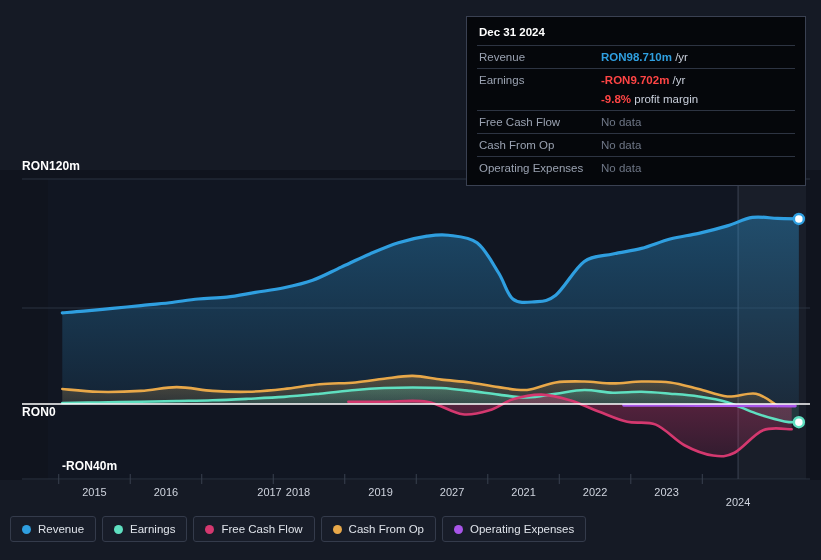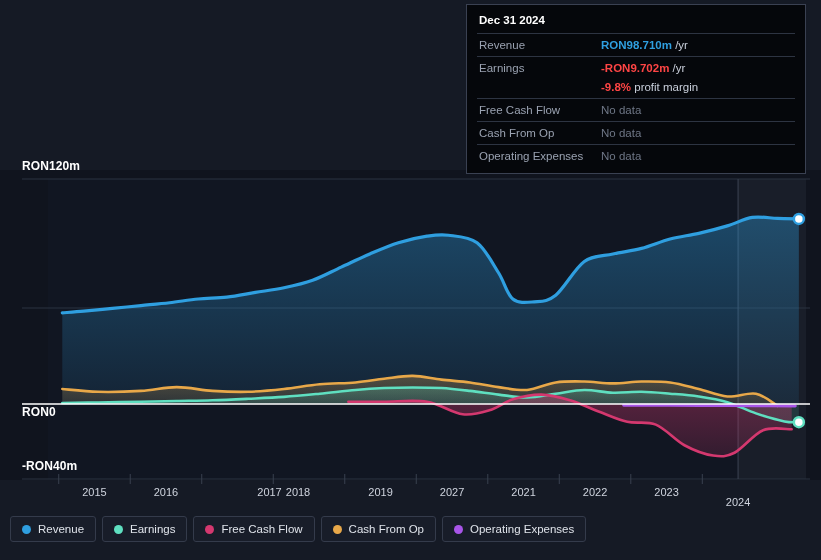--- a/index.html
+++ b/index.html
@@ -31,21 +31,21 @@
     font-size:11px;
     color:#cfd4de;
     transform:translateX(-50%);
     top:486px;
     white-space:nowrap;
   }
 
   
   .tooltip{
     position:absolute;
-    left:466px;top:4px;
+    left:466px;top:16px;
     width:340px;
     background:#05070b;
     border:1px solid #3a4152;
     box-sizing:border-box;
     padding:8px 10px 6px 10px;
   }
   .tt-title{
     font-size:11.5px;font-weight:bold;color:#ffffff;
     padding:1px 0 7px 2px;
   }
@@ -136,21 +136,21 @@
       <path d="M62.30,403.06 C68.26,402.97 84.95,402.72 98.06,402.50 C111.17,402.28 127.85,402.00 140.96,401.75 C154.07,401.50 164.80,401.25 176.72,401.00 C188.64,400.75 200.55,400.63 212.47,400.25 C224.39,399.88 236.31,399.31 248.23,398.75 C260.14,398.19 272.06,397.72 283.98,396.88 C295.90,396.03 307.82,394.84 319.74,393.69 C331.65,392.53 344.76,390.88 355.49,389.94 C366.22,389.00 374.56,388.47 384.09,388.06 C393.63,387.66 403.16,387.50 412.70,387.50 C422.23,387.50 431.77,387.50 441.30,388.06 C450.84,388.63 460.37,389.78 469.91,390.88 C479.44,391.97 488.97,393.53 498.51,394.63 C508.04,395.72 517.58,397.59 527.11,397.44 C536.65,397.28 546.18,394.94 555.72,393.69 C565.25,392.44 574.79,390.09 584.32,389.94 C593.86,389.78 603.39,392.44 612.92,392.75 C622.46,393.06 631.99,391.66 641.53,391.81 C651.06,391.97 660.60,392.91 670.13,393.69 C679.67,394.47 689.20,395.09 698.74,396.50 C708.27,397.91 717.81,399.31 727.34,402.13 C736.87,404.94 746.41,410.16 755.94,413.38 C765.48,416.59 777.40,419.97 784.55,421.44 C791.70,422.91 796.47,422.06 798.85,422.19" fill="none" stroke="#5fdfc0" stroke-width="2.6" stroke-linecap="round" stroke-linejoin="round"></path>
       <path d="M348.34,401.75 C354.30,401.75 370.98,401.75 384.09,401.75 C397.20,401.75 413.89,399.66 427.00,401.75 C440.11,403.84 452.03,413.00 462.75,414.31 C473.48,415.63 483.02,412.13 491.36,409.63 C499.70,407.13 504.47,401.81 512.81,399.31 C521.15,396.81 531.88,394.47 541.42,394.63 C550.95,394.78 560.48,397.44 570.02,400.25 C579.55,403.06 589.09,407.91 598.62,411.50 C608.16,415.09 617.69,419.63 627.23,421.81 C636.76,424.00 646.30,420.72 655.83,424.63 C665.36,428.53 674.90,440.09 684.43,445.25 C693.97,450.41 704.69,454.31 713.04,455.56 C721.38,456.81 726.15,456.97 734.49,452.75 C742.83,448.53 753.56,434.16 763.09,430.25 C772.63,426.34 786.93,429.47 791.70,429.31" fill="none" stroke="#d4386f" stroke-width="2.6" stroke-linecap="round" stroke-linejoin="round"></path>
       <path d="M623.65,405.13 C631.40,405.16 655.23,405.25 670.13,405.31 C685.03,405.38 698.74,405.44 713.04,405.50 C727.34,405.56 742.24,405.63 755.94,405.69 C769.65,405.75 788.72,405.84 795.27,405.88" fill="none" stroke="#a855e8" stroke-width="3" stroke-linecap="round" stroke-linejoin="round"></path>
       <line x1="22" y1="404" x2="810" y2="404" stroke="#ffffff" stroke-width="1.6"></line>
       <circle cx="798.84905660378" cy="218.9375" r="5" fill="#ffffff" stroke="#2f9fe0" stroke-width="2.5"></circle>
       <circle cx="798.84905660378" cy="422.1875" r="5" fill="#ffffff" stroke="#5fdfc0" stroke-width="2.5"></circle>
     </svg>
 
   <div class="axis-label y-label" style="top:159px;">RON120m</div>
   <div class="axis-label y-label" style="top:405px;">RON0</div>
-  <div class="axis-label y-label" style="top:459px;">-RON40m</div>
+  <div class="axis-label y-label" style="top:459px;margin-left:40px;">-RON40m</div>
 
   <div id="x-labels">
       <div class="x-label" style="left: 94.4811px;">2015</div>
       <div class="x-label" style="left: 165.991px;">2016</div>
       <div class="x-label" style="left: 237.5px; margin-left: 32px;">2017</div>
       <div class="x-label" style="left: 298px;">2018</div>
       <div class="x-label" style="left: 380.519px;">2019</div>
       <div class="x-label" style="left: 452.028px;">2027</div>
       <div class="x-label" style="left: 523.538px;">2021</div>
       <div class="x-label" style="left: 595.047px;">2022</div>

